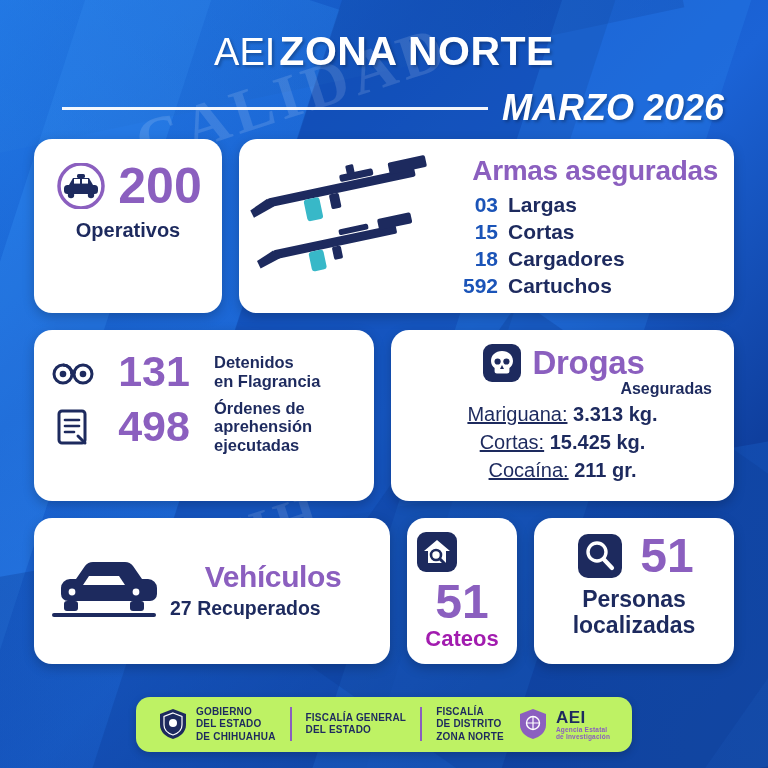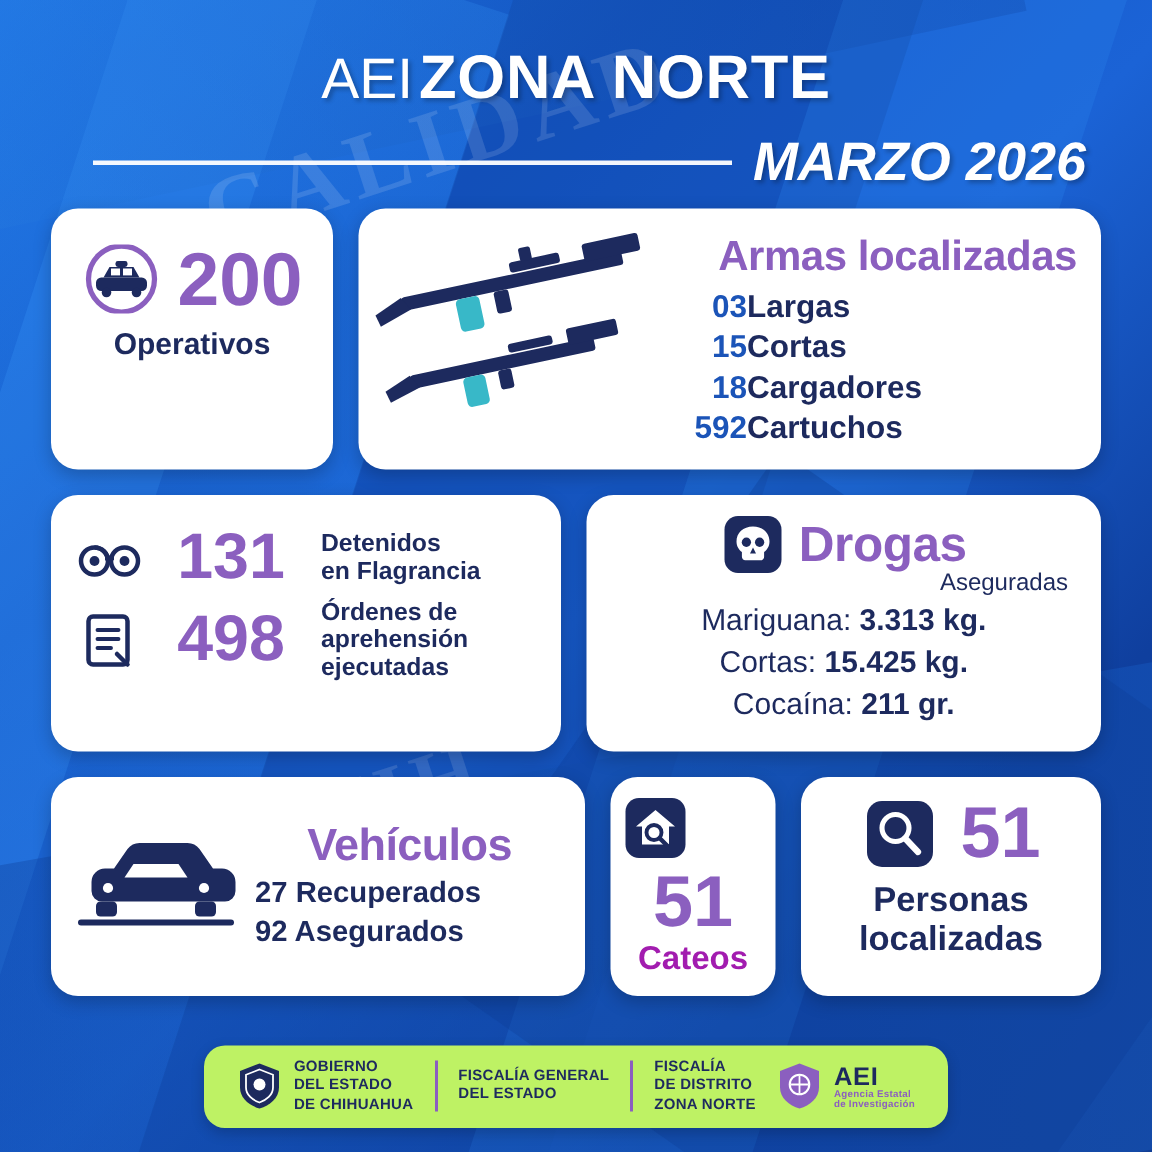--- a/index.html
+++ b/index.html
@@ -126,41 +126,41 @@
   }
   .armas-left { width: 185px; position: relative; }
   .armas-right { flex: 1; text-align: right; padding-top: 6px; }
   .armas-title {
     font-size: 28px; font-weight: 800; color: #8b5fbf;
     text-align: right; letter-spacing: -0.3px;
   }
   .armas-list { margin-top: 6px; }
   .armas-item {
     font-size: 21px; color: #1d2a5e; font-weight: 700;
-    display: flex; justify-content: flex-start; 
+    display: flex; justify-content: flex-start; gap: 10px;
     margin: 3px 0 3px 18px;
   }
   .armas-item .n { color: #1b54b8; font-weight: 800; min-width: 46px; text-align: right; }
   .armas-item .lbl { font-weight: 700; color: #1d2a5e; }
 
   
   .card-detenidos {
     width: 340px;
     padding: 14px 14px 14px 16px;
   }
   .det-line { display: flex; align-items: center; gap: 10px; margin: 6px 0; }
   .det-num { font-size: 43px; font-weight: 800; color: #8b5fbf; line-height: 1; min-width: 100px; text-align: center; }
   .det-lbl { font-size: 16.5px; font-weight: 700; color: #1d2a5e; line-height: 1.12; }
 
   .card-drogas { flex: 1; padding: 12px 14px 14px; }
   .dr-head { display: flex; align-items: center; justify-content: center; gap: 10px; }
   .dr-title { font-size: 33px; font-weight: 800; color: #8b5fbf; letter-spacing: -0.3px; }
-  .dr-sub { font-size: 16px; font-weight: 400; color: #1d2a5e; text-align: right; margin: -4px 8px 2px 0; }
+  .dr-sub { font-size: 16px; font-weight: 700; color: #1d2a5e; text-align: right; margin: -4px 8px 2px 0; }
   .dr-item { font-size: 20px; color: #1d2a5e; text-align: center; margin: 5px 0; }
-  .dr-item .k { font-weight: 400; }
+  .dr-item .k { font-weight: 400; text-decoration: underline; }
   .dr-item .v { font-weight: 800; }
 
   
   .card-vehiculos { width: 356px; padding: 12px 14px 12px 10px; display: flex; align-items: center; gap: 6px; }
   .veh-right { flex: 1; }
   .veh-title { font-size: 30px; font-weight: 800; color: #8b5fbf; text-align: center; letter-spacing: -0.4px; }
   .veh-item { font-size: 19.5px; color: #1d2a5e; font-weight: 700; margin: 3px 0; text-align: left; }
   .veh-item .n { font-weight: 800; }
 
   .card-cateos { width: 110px; padding: 10px 6px 12px; text-align: center; }
@@ -270,21 +270,21 @@
                 <rect x="64" y="39" width="15" height="20" rx="3" fill="#38b8c8"></rect>
                 <rect x="88" y="39" width="9" height="13" rx="2"></rect>
                 <path d="M30 30 L12 37 L14 45 L35 39 z"></path>
                 <rect x="98" y="23" width="30" height="6" rx="2"></rect>
               </g>
             </g>
           </svg>
         </span>
       </div>
       <div class="armas-right">
-        <div class="armas-title">Armas localizadas</div>
+        <div class="armas-title">Armas aseguradas</div>
         <div class="armas-list">
           <div class="armas-item">
             <span class="n">03</span>
             <span class="lbl">Largas</span>
           </div>
           <div class="armas-item">
             <span class="n">15</span>
             <span class="lbl">Cortas</span>
           </div>
           <div class="armas-item">
@@ -384,24 +384,20 @@
             <path d="M10 70 h100"></path>
           </g>
         </svg>
       </span>
       <div class="veh-right">
         <div class="veh-title">Vehículos</div>
         <div class="veh-item">
           <span class="n">27</span>
           <span>Recuperados</span>
         </div>
-        <div class="veh-item">
-          <span class="n">92</span>
-          <span>Asegurados</span>
-        </div>
       </div>
     </div>
 
     <div class="card card-cateos">
       <span>
         <svg width="48" height="48" viewBox="0 0 48 48">
           <rect x="4" y="4" width="40" height="40" rx="9" fill="#1d2a5e"></rect>
           <path d="M24 12 L37 23 h-4 v12 H15 V23 h-4 z" fill="#fff"></path>
           <circle cx="23" cy="27" r="5" fill="none" stroke="#1d2a5e" stroke-width="2.6"></circle>
           <path d="M27 31 l5 5" stroke="#1d2a5e" stroke-width="3" stroke-linecap="round"></path>

